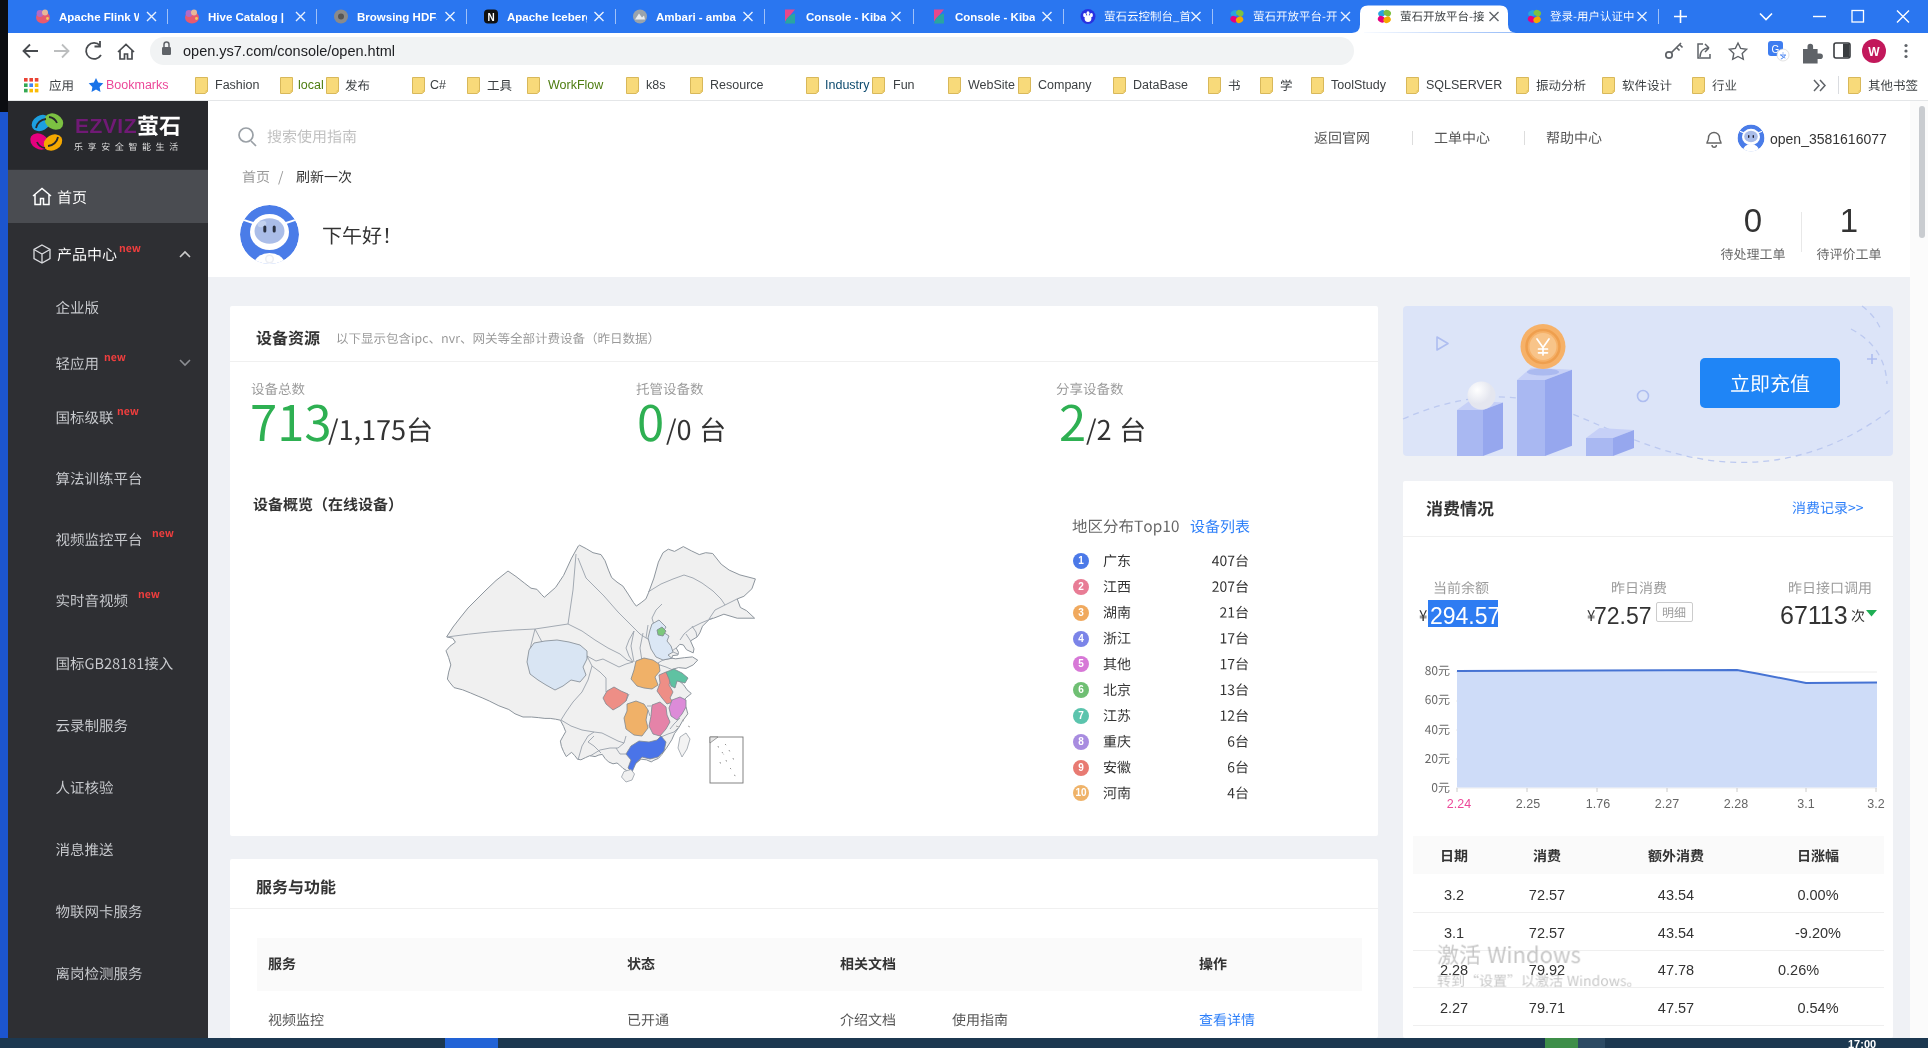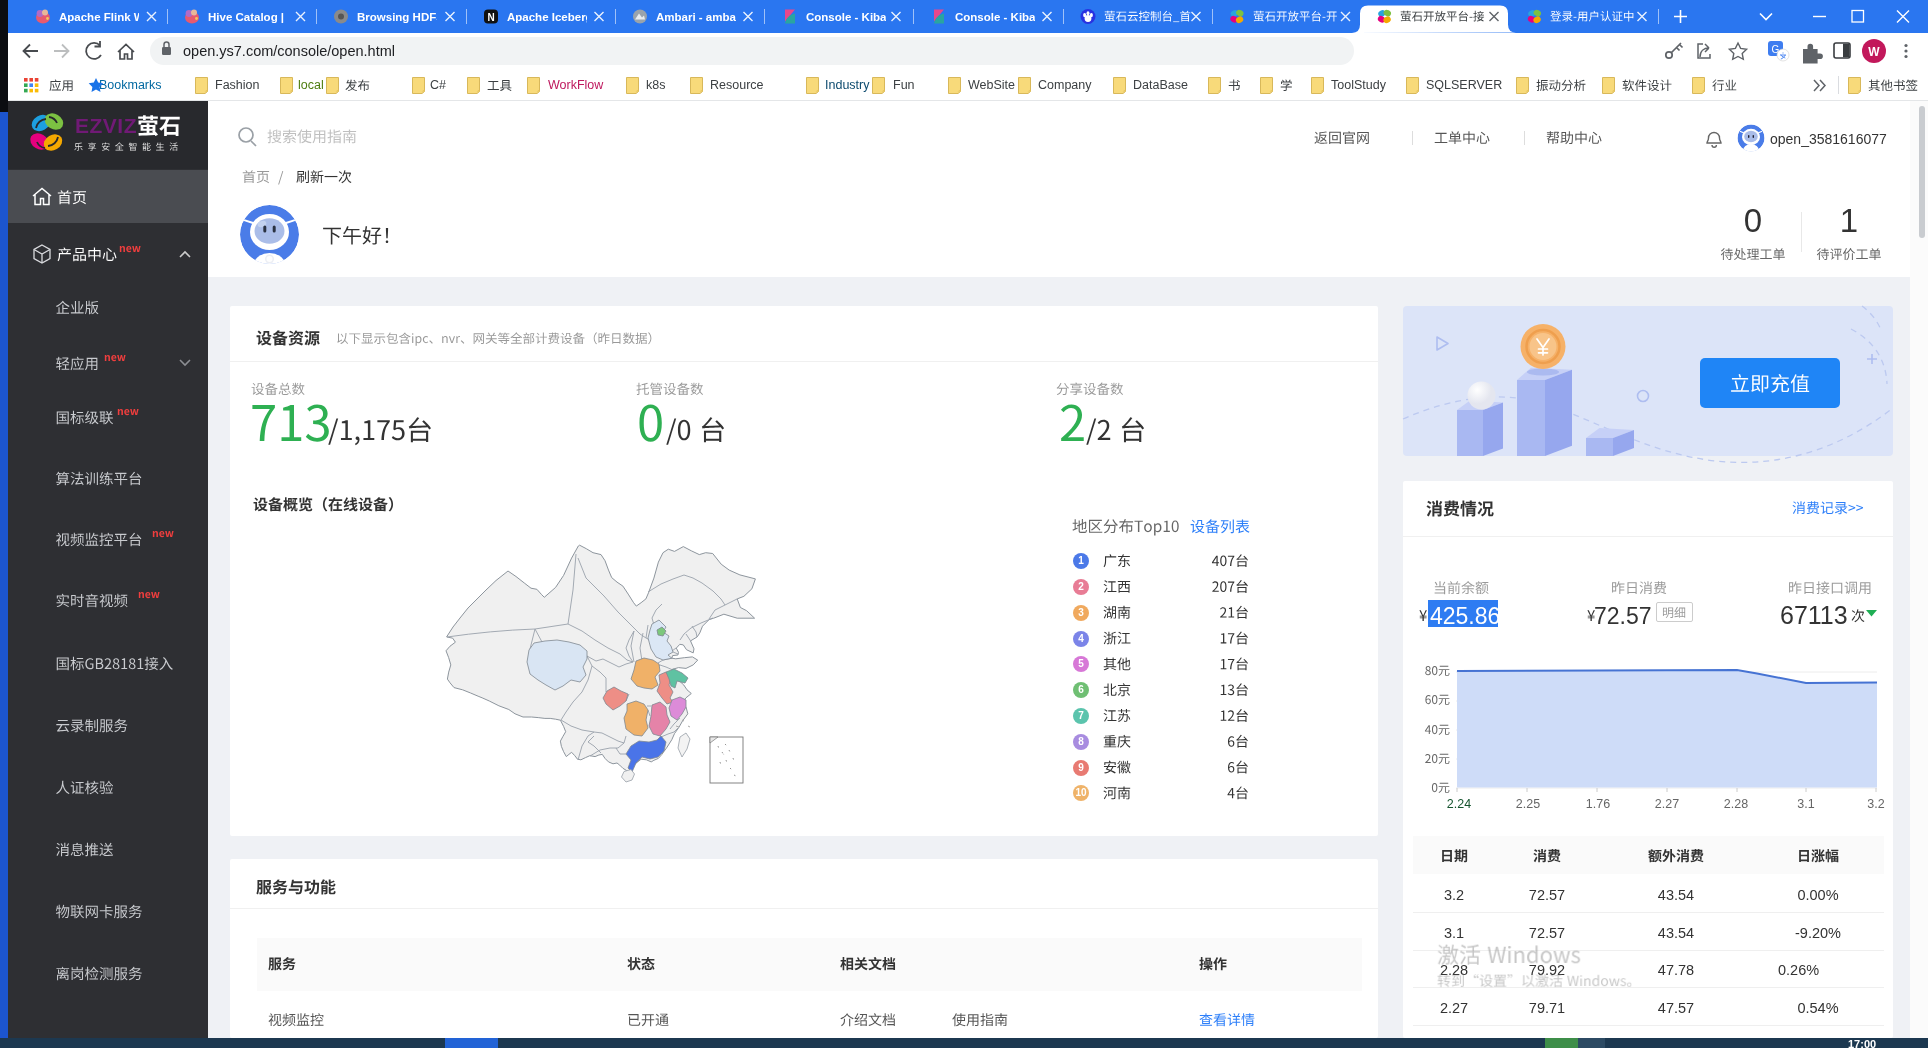--- a/index.html
+++ b/index.html
@@ -19,25 +19,25 @@
 <div style="position:absolute;left:615px;top:9px;width:1px;height:15px;background:rgba(255,255,255,.55)"></div>
 <div style="position:absolute;left:764px;top:9px;width:1px;height:15px;background:rgba(255,255,255,.55)"></div>
 <div style="position:absolute;left:913px;top:9px;width:1px;height:15px;background:rgba(255,255,255,.55)"></div>
 <div style="position:absolute;left:1063px;top:9px;width:1px;height:15px;background:rgba(255,255,255,.55)"></div>
 <div style="position:absolute;left:1212px;top:9px;width:1px;height:15px;background:rgba(255,255,255,.55)"></div>
 <div style="position:absolute;left:1658px;top:9px;width:1px;height:15px;background:rgba(255,255,255,.55)"></div>
 <div style="position:absolute;left:8px;top:33px;width:1920px;height:36px;background:#fff"></div>
 <div style="position:absolute;left:150px;top:37px;width:1204px;height:28px;background:#f1f3f4;border-radius:14px"></div>
 <div style="position:absolute;left:183px;top:43px;font:14.5px/16px Liberation Sans,sans-serif;color:#202124">open.ys7.com/console/open.html</div>
 <div style="position:absolute;left:8px;top:69px;width:1920px;height:32px;background:#fff;border-bottom:1px solid #e4e6e8"></div>
-<div style="position:absolute;left:99px;top:78px;font:12.5px/15px Liberation Sans,sans-serif;color:#0369a1">Bookmarks</div>
+<div style="position:absolute;left:106px;top:78px;font:12.5px/15px Liberation Sans,sans-serif;color:#ec4899">Bookmarks</div>
 <div style="position:absolute;left:215px;top:78px;font:12.5px/15px Liberation Sans,sans-serif;color:#3c4043">Fashion</div>
 <div style="position:absolute;left:298px;top:78px;font:12.5px/15px Liberation Sans,sans-serif;color:#4d7c0f">local</div>
 <div style="position:absolute;left:430px;top:78px;font:12.5px/15px Liberation Sans,sans-serif;color:#3c4043">C#</div>
-<div style="position:absolute;left:548px;top:78px;font:12.5px/15px Liberation Sans,sans-serif;color:#be185d">WorkFlow</div>
+<div style="position:absolute;left:548px;top:78px;font:12.5px/15px Liberation Sans,sans-serif;color:#4d7c0f">WorkFlow</div>
 <div style="position:absolute;left:646px;top:78px;font:12.5px/15px Liberation Sans,sans-serif;color:#3c4043">k8s</div>
 <div style="position:absolute;left:710px;top:78px;font:12.5px/15px Liberation Sans,sans-serif;color:#3c4043">Resource</div>
 <div style="position:absolute;left:825px;top:78px;font:12.5px/15px Liberation Sans,sans-serif;color:#0c4a6e">Industry</div>
 <div style="position:absolute;left:893px;top:78px;font:12.5px/15px Liberation Sans,sans-serif;color:#3c4043">Fun</div>
 <div style="position:absolute;left:968px;top:78px;font:12.5px/15px Liberation Sans,sans-serif;color:#3c4043">WebSite</div>
 <div style="position:absolute;left:1038px;top:78px;font:12.5px/15px Liberation Sans,sans-serif;color:#3c4043">Company</div>
 <div style="position:absolute;left:1133px;top:78px;font:12.5px/15px Liberation Sans,sans-serif;color:#3c4043">DataBase</div>
 <div style="position:absolute;left:1331px;top:78px;font:12.5px/15px Liberation Sans,sans-serif;color:#3c4043">ToolStudy</div>
 <div style="position:absolute;left:1426px;top:78px;font:12.5px/15px Liberation Sans,sans-serif;color:#3c4043">SQLSERVER</div>
 <div style="position:absolute;left:8px;top:101px;width:1902px;height:937px;background:#fff"></div>
@@ -77,24 +77,24 @@
 <div style="position:absolute;left:1073px;top:553px;width:16px;height:16px;border-radius:8px;background:#4b79e8;font:bold 10px/16px Liberation Sans,sans-serif;color:#fff;text-align:center">1</div>
 <div style="position:absolute;left:1073px;top:579px;width:16px;height:16px;border-radius:8px;background:#e87c95;font:bold 10px/16px Liberation Sans,sans-serif;color:#fff;text-align:center">2</div>
 <div style="position:absolute;left:1073px;top:605px;width:16px;height:16px;border-radius:8px;background:#f0a95e;font:bold 10px/16px Liberation Sans,sans-serif;color:#fff;text-align:center">3</div>
 <div style="position:absolute;left:1073px;top:631px;width:16px;height:16px;border-radius:8px;background:#7b84e8;font:bold 10px/16px Liberation Sans,sans-serif;color:#fff;text-align:center">4</div>
 <div style="position:absolute;left:1073px;top:656px;width:16px;height:16px;border-radius:8px;background:#d778d7;font:bold 10px/16px Liberation Sans,sans-serif;color:#fff;text-align:center">5</div>
 <div style="position:absolute;left:1073px;top:682px;width:16px;height:16px;border-radius:8px;background:#6fbf73;font:bold 10px/16px Liberation Sans,sans-serif;color:#fff;text-align:center">6</div>
 <div style="position:absolute;left:1073px;top:708px;width:16px;height:16px;border-radius:8px;background:#5bc4ad;font:bold 10px/16px Liberation Sans,sans-serif;color:#fff;text-align:center">7</div>
 <div style="position:absolute;left:1073px;top:734px;width:16px;height:16px;border-radius:8px;background:#a88ce0;font:bold 10px/16px Liberation Sans,sans-serif;color:#fff;text-align:center">8</div>
 <div style="position:absolute;left:1073px;top:760px;width:16px;height:16px;border-radius:8px;background:#e87a72;font:bold 10px/16px Liberation Sans,sans-serif;color:#fff;text-align:center">9</div>
 <div style="position:absolute;left:1073px;top:785px;width:16px;height:16px;border-radius:8px;background:#efb369;font:bold 10px/16px Liberation Sans,sans-serif;color:#fff;text-align:center">10</div>
-<div style="position:absolute;left:1430px;top:603px;font:500 23px/26px Liberation Sans,sans-serif;color:#fff;white-space:nowrap">425.86</div>
+<div style="position:absolute;left:1430px;top:603px;font:500 23px/26px Liberation Sans,sans-serif;color:#fff;white-space:nowrap">294.57</div>
 <div style="position:absolute;left:1594px;top:603px;font:500 23px/26px Liberation Sans,sans-serif;color:#333;white-space:nowrap">72.57</div>
 <div style="position:absolute;left:1780px;top:601px;font:500 25px/29px Liberation Sans,sans-serif;color:#333;white-space:nowrap">67113</div>
-<div style="position:absolute;left:1439px;top:797px;font:normal 12.5px/14px Liberation Sans,sans-serif;color:#14532d;white-space:nowrap;width:40px;text-align:center">2.24</div>
+<div style="position:absolute;left:1439px;top:797px;font:normal 12.5px/14px Liberation Sans,sans-serif;color:#ec4899;white-space:nowrap;width:40px;text-align:center">2.24</div>
 <div style="position:absolute;left:1508px;top:797px;font:normal 12.5px/14px Liberation Sans,sans-serif;color:#666;white-space:nowrap;width:40px;text-align:center">2.25</div>
 <div style="position:absolute;left:1578px;top:797px;font:normal 12.5px/14px Liberation Sans,sans-serif;color:#666;white-space:nowrap;width:40px;text-align:center">1.76</div>
 <div style="position:absolute;left:1647px;top:797px;font:normal 12.5px/14px Liberation Sans,sans-serif;color:#666;white-space:nowrap;width:40px;text-align:center">2.27</div>
 <div style="position:absolute;left:1716px;top:797px;font:normal 12.5px/14px Liberation Sans,sans-serif;color:#666;white-space:nowrap;width:40px;text-align:center">2.28</div>
 <div style="position:absolute;left:1786px;top:797px;font:normal 12.5px/14px Liberation Sans,sans-serif;color:#666;white-space:nowrap;width:40px;text-align:center">3.1</div>
 <div style="position:absolute;left:1856px;top:797px;font:normal 12.5px/14px Liberation Sans,sans-serif;color:#666;white-space:nowrap;width:40px;text-align:center">3.2</div>
 <div style="position:absolute;left:1414px;top:887px;font:normal 14.5px/17px Liberation Sans,sans-serif;color:#333;white-space:nowrap;width:80px;text-align:center">3.2</div>
 <div style="position:absolute;left:1507px;top:887px;font:normal 14.5px/17px Liberation Sans,sans-serif;color:#333;white-space:nowrap;width:80px;text-align:center">72.57</div>
 <div style="position:absolute;left:1636px;top:887px;font:normal 14.5px/17px Liberation Sans,sans-serif;color:#333;white-space:nowrap;width:80px;text-align:center">43.54</div>
 <div style="position:absolute;left:1778px;top:887px;font:normal 14.5px/17px Liberation Sans,sans-serif;color:#333;white-space:nowrap;width:80px;text-align:center">0.00%</div>

